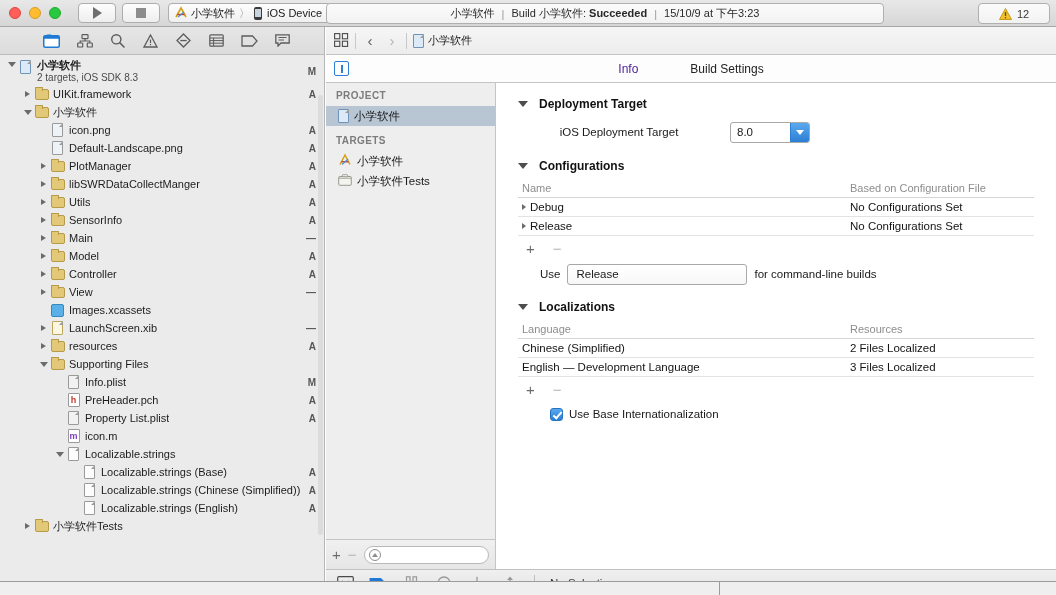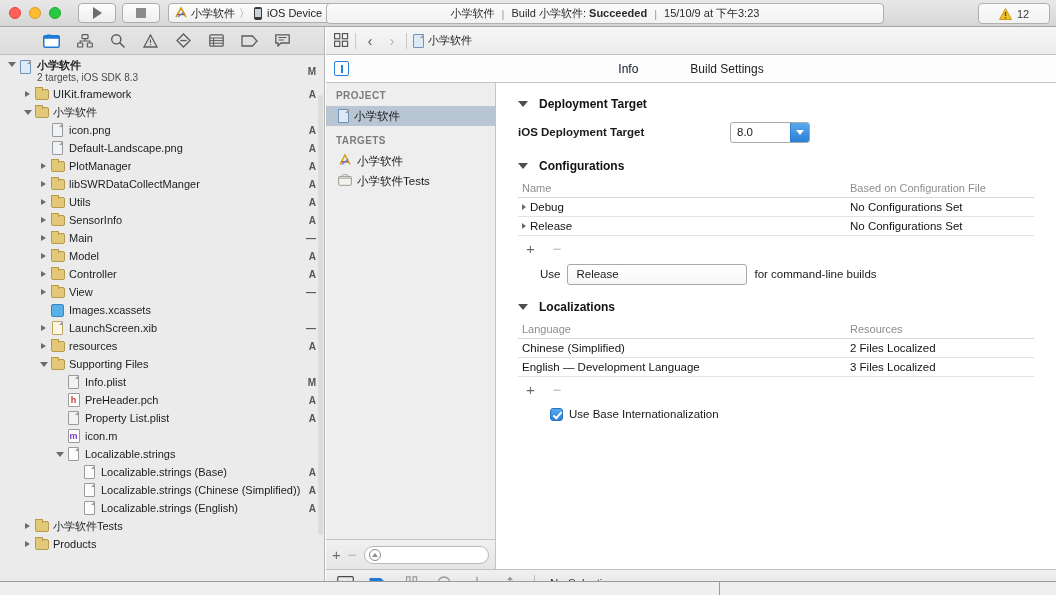--- a/index.html
+++ b/index.html
@@ -186,21 +186,21 @@
     background: #fdfdfd; display: flex; align-items: center; position: relative;
   }
   .tabbar-left { padding-left: 8px; display: flex; align-items: center; }
   .sq-icon {
     width: 15px; height: 15px; border: 1.5px solid #2b7fd4; border-radius: 2px;
     display: flex; align-items: center; justify-content: center;
   }
   .sq-icon::after { content:""; width:2px; height:8px; background:#2b7fd4; }
   .tabs { position: absolute; left: 0; right: 0; display: flex; justify-content: center; gap: 52px; }
   .tab { font-size: 12px; color: #222; }
-  .tab.active { color: #0f172a; }
+  .tab.active { color: #4c1d95; }
 
   .edit-body { flex: 1; display: flex; overflow: hidden; }
 
   .proj-list {
     width: 170px; background: #eeeeee; border-right: 1px solid #c4c4c4;
     display: flex; flex-direction: column;
   }
   .pl-scroll { flex: 1; padding-top: 7px; overflow: hidden; }
   .pl-head {
     font-size: 10px; font-weight: bold; color: #7c7c7c;
@@ -240,21 +240,21 @@
     display: flex; align-items: center; gap: 11px;
     font-size: 12px; font-weight: bold; color: #121212;
     height: 22px;
   }
   .disc {
     width: 0; height: 0;
     border-left: 5px solid transparent; border-right: 5px solid transparent;
     border-top: 6px solid #4d4d4d;
   }
   .field-row { display: flex; align-items: center; height: 34px; }
-  .field-label { width: 212px; text-align: left; font-size: 11.5px; color: #1a1a1a; padding-right: 10px; font-weight: bold; }
+  .field-label { width: 212px; text-align: center; font-size: 11.5px; color: #1a1a1a; padding-right: 10px; }
   .combo {
     height: 21px; width: 80px; border: 1px solid #a8a8a8; border-radius: 3px;
     background: #fff; display: flex; align-items: center; font-size: 11.5px;
     padding-left: 6px; position: relative; overflow: hidden;
   }
   .combo .arrow-box {
     position: absolute; right: 0; top: 0; bottom: 0; width: 19px;
     background: linear-gradient(to bottom,#5aa9ef,#2b7fd4);
     border-left: 1px solid #2b7fd4;
     display: flex; align-items: center; justify-content: center;
@@ -726,32 +726,20 @@
           </div>
           <div class="row" style="padding-left: 22px;">
             <span class="tw">
               <i></i>
             </span>
             <span class="ico">
               <span class="folder"></span>
             </span>
             <span style="display:flex;flex-direction:column;justify-content:center;overflow:hidden;">
               <span class="rlabel">小学软件Tests</span>
-            </span>
-            <span class="status"></span>
-          </div>
-          <div class="row" style="padding-left: 22px;">
-            <span class="tw">
-              <i></i>
-            </span>
-            <span class="ico">
-              <span class="folder"></span>
-            </span>
-            <span style="display:flex;flex-direction:column;justify-content:center;overflow:hidden;">
-              <span class="rlabel">Products</span>
             </span>
             <span class="status"></span>
           </div>
         </div>
       <div class="vscroll"></div>
     </div>
   </div>
 
   <div class="editor">
 

